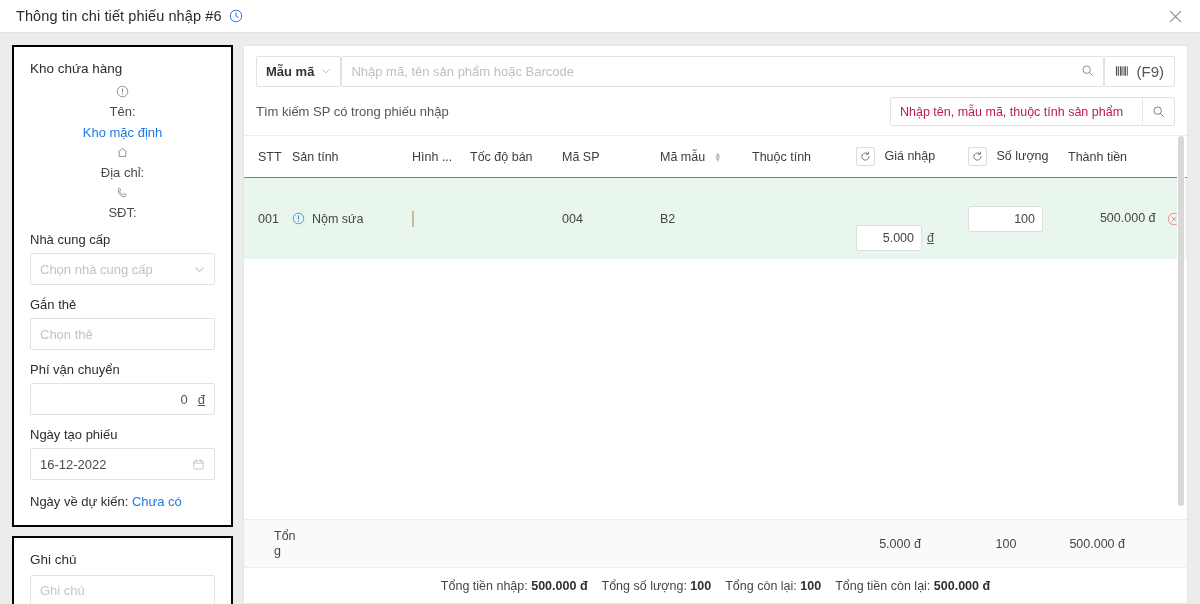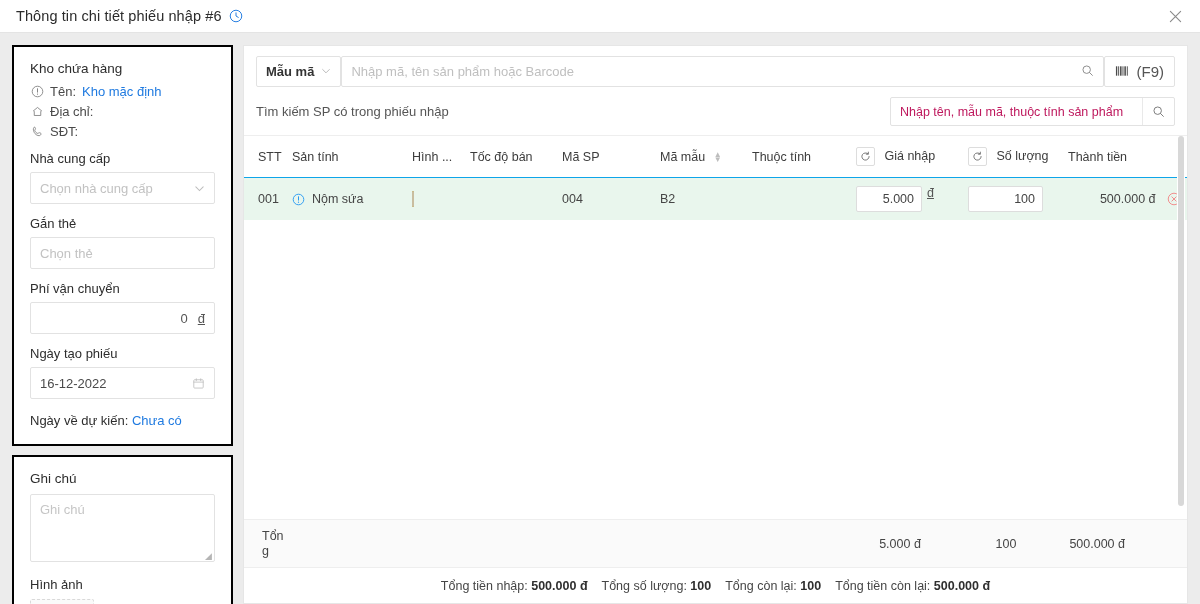--- a/index.html
+++ b/index.html
@@ -21,21 +21,21 @@
     margin-left:auto; width:22px; height:22px; display:flex; align-items:center;
     justify-content:center; color:#777; font-size:16px; cursor:pointer; line-height:1;
   }
   
   .wrap{ display:flex; padding:12px 12px 0 12px; gap:10px; height:571px; }
   
   .left{ width:237px; display:flex; flex-direction:column; gap:9px; }
   .card{ background:#fff; border:2px solid #000000; padding:14px 16px 16px 16px; }
   .card.info{ padding-bottom:16px; }
   .sec-title{ font-size:13.5px; color:#2d2d2d; font-weight:400; margin:0 0 8px 0;}
-  .kv{ display:flex; align-items:center; gap:6px; font-size:13px; color:#4a4a4a; margin-bottom:5px;}
+  .kv{ display:flex; align-items:center; gap:6px; font-size:13px; color:#4a4a4a; margin-bottom:5px;flex-direction:column;}
   .kv .ico{ width:14px; height:14px; display:inline-flex; align-items:center; justify-content:center; color:#6d6d6d;}
   .lnk{ color:#1f7ae0; }
   .lbl{ font-size:13px; color:#2d2d2d; margin:12px 0 6px 0; }
   .lbl:first-child{ margin-top:0; }
   .field{
     height:32px; border:1px solid #e2e2e2; background:#fff; border-radius:2px;
     display:flex; align-items:center; padding:0 9px; font-size:13px; color:#c0c0c0;
   }
   .field .val{ color:#4a4a4a; }
   .field .ph{ color:#c2c2c2; }
@@ -124,37 +124,37 @@
       radial-gradient(circle at 80% 60%, #7f9a38 0 3px, transparent 4px),
       radial-gradient(circle at 35% 75%, #e0b44c 0 3px, transparent 4px),
       radial-gradient(circle at 72% 85%, #b38b33 0 2.5px, transparent 4px),
       linear-gradient(135deg,#c9a84c 0%,#b8973f 40%,#9aa84a 70%,#cda martins 100%);
     background-color:#c2a44b;
   }
   .numinput{
     height:26px; border:1px solid #ddd; background:#fff; border-radius:2px; display:inline-flex;
     align-items:center; justify-content:flex-end; padding:0 7px; font-size:12.5px; color:#444;
   }
-  .gia-wrap{ display:flex; align-items:flex-start; gap:5px; }
+  .gia-wrap{ display:flex; align-items:center; gap:5px;margin-top:39px; }
   .gia-wrap .numinput{ width:66px; }
   .unit-d{ color:#555; }
   .sl-wrap .numinput{ width:75px; }
   .del-ico{
     margin-left:8px; color:#f08a8a; display:inline-flex; vertical-align:middle; cursor:pointer;
   }
   .thanh-cell{ white-space:nowrap; text-align:right; }
   
   .vscroll{
     position:absolute; right:2px; top:0; width:8px; height:370px; background:#fff;
   }
   .vscroll .thumbbar{ width:6px; margin-left:1px; height:100%; background:#d8d8d8; border-radius:3px; }
   
   .totalrow{
     border-top:1px solid #eee; background:#fafafa; display:flex; align-items:center;
-    padding:6px 6px 6px 4px; min-height:48px;
+    padding:6px 6px 6px 16px; min-height:48px;
   }
   .totalrow .tlabel{
     width:42px; padding-left:14px; font-size:12.5px; color:#454545; line-height:15px;
     word-break:break-all;
   }
   .totalrow .spacer{ flex:1; }
   .tv-gia{ width:112px; text-align:center; font-size:12.5px; color:#454545;}
   .tv-sl{ width:100px; text-align:center; font-size:12.5px; color:#454545;}
   .tv-thanh{ width:125px; text-align:right; padding-right:56px; font-size:12.5px; color:#454545; white-space:nowrap;}
   .summary{

